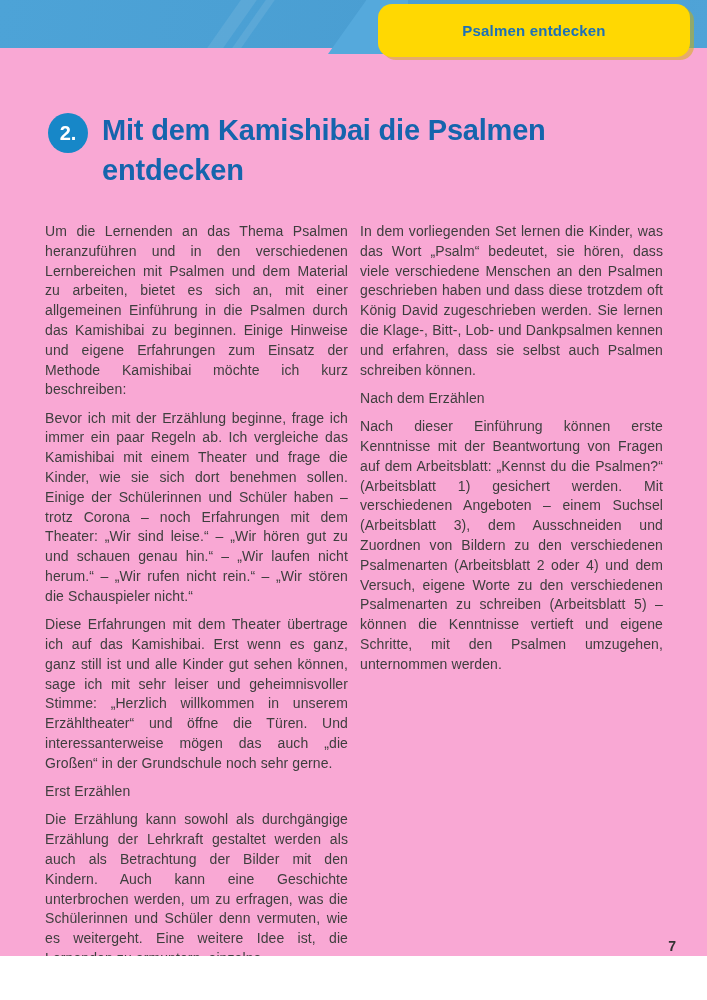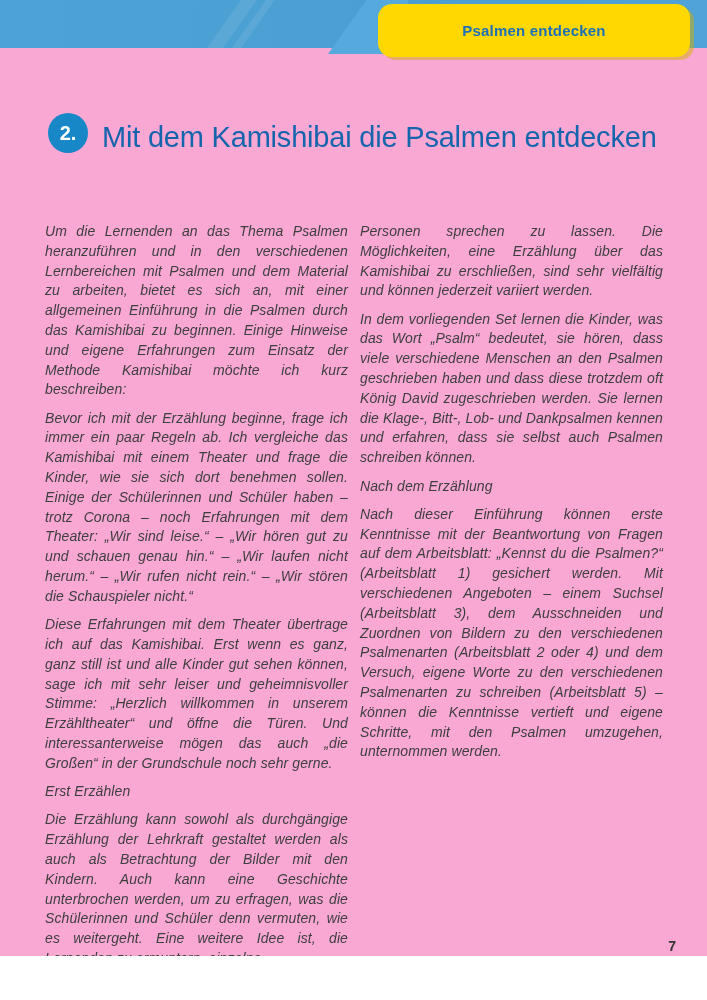--- a/index.html
+++ b/index.html
@@ -39,34 +39,34 @@
     display:flex; align-items:flex-start; gap:14px;
   }
   .number-badge {
     flex:0 0 auto; width:40px; height:40px; margin-top:3px;
     border-radius:50%; background:#1787c8;
     display:flex; align-items:center; justify-content:center;
   }
   .number-badge span { color:#ffffff; font-weight:bold; font-size:20px; }
   h1.page-title {
     margin:0; max-width:560px;
-    font-size:29px; line-height:54px; font-weight:normal;
+    font-size:29px; line-height:40px; font-weight:bold;
     color:#1565ad; letter-spacing:-0.2px;
   }
   
   .text-columns {
     position:absolute; left:45px; top:222px; width:618px;
     display:flex; gap:12px; color:#3e3e3e;
   }
   .text-col {
     flex:1 1 0; font-size:14px; line-height:19.8px;
     text-align:justify; letter-spacing:0.1px;
     hyphens:auto; -webkit-hyphens:auto;
   }
-  .text-col p { margin:0 0 8.5px 0;font-style:italic; }
+  .text-col p { margin:0 0 8.5px 0; }
   .text-col p.subhead { margin:0 0 8.5px 0; }
   
   .page-number {
     position:absolute; right:31px; top:938px;
     font-weight:bold; font-size:14px; color:#333333;
   }
 </style>
 </head>
 <body>
 
@@ -91,22 +91,21 @@
 
   <div class="text-columns">
     <div class="text-col">
       <p>Um die Lernenden an das Thema Psalmen heranzuführen und in den verschiedenen Lernbereichen mit Psalmen und dem Material zu arbeiten, bietet es sich an, mit einer allgemeinen Einführung in die Psalmen durch das Kamishibai zu beginnen. Einige Hinweise und eigene Erfahrungen zum Einsatz der Methode Kamishibai möchte ich kurz beschreiben:</p>
       <p>Bevor ich mit der Erzählung beginne, frage ich immer ein paar Regeln ab. Ich vergleiche das Kamishibai mit einem Theater und frage die Kinder, wie sie sich dort benehmen sollen. Einige der Schülerinnen und Schüler haben – trotz Corona – noch Erfahrungen mit dem Theater: „Wir sind leise.“ – „Wir hören gut zu und schauen genau hin.“ – „Wir laufen nicht herum.“ – „Wir rufen nicht rein.“ – „Wir stören die Schauspieler nicht.“</p>
       <p>Diese Erfahrungen mit dem Theater übertrage ich auf das Kamishibai. Erst wenn es ganz, ganz still ist und alle Kinder gut sehen können, sage ich mit sehr leiser und geheimnisvoller Stimme: „Herzlich willkommen in unserem Erzähltheater“ und öffne die Türen. Und interessanterweise mögen das auch „die Großen“ in der Grundschule noch sehr gerne.</p>
       <p class="subhead">Erst Erzählen</p>
       <p>Die Erzählung kann sowohl als durchgängige Erzählung der Lehrkraft gestaltet werden als auch als Betrachtung der Bilder mit den Kindern. Auch kann eine Geschichte unterbrochen werden, um zu erfragen, was die Schülerinnen und Schüler denn vermuten, wie es weitergeht. Eine weitere Idee ist, die Lernenden zu ermuntern, einzelne</p>
     </div>
     <div class="text-col">
-      <p>Personen sprechen zu lassen. Die Möglichkeiten, eine Erzählung über das Kamishibai zu erschließen, sind sehr vielfältig und können jederzeit variiert werden.</p>
       <p>In dem vorliegenden Set lernen die Kinder, was das Wort „Psalm“ bedeutet, sie hören, dass viele verschiedene Menschen an den Psalmen geschrieben haben und dass diese trotzdem oft König David zugeschrieben werden. Sie lernen die Klage-, Bitt-, Lob- und Dankpsalmen kennen und erfahren, dass sie selbst auch Psalmen schreiben können.</p>
-      <p class="subhead">Nach dem Erzählung</p>
+      <p class="subhead">Nach dem Erzählen</p>
       <p>Nach dieser Einführung können erste Kenntnisse mit der Beantwortung von Fragen auf dem Arbeitsblatt: „Kennst du die Psalmen?“ (Arbeitsblatt 1) gesichert werden. Mit verschiedenen Angeboten – einem Suchsel (Arbeitsblatt 3), dem Ausschneiden und Zuordnen von Bildern zu den verschiedenen Psalmenarten (Arbeitsblatt 2 oder 4) und dem Versuch, eigene Worte zu den verschiedenen Psalmenarten zu schreiben (Arbeitsblatt 5) – können die Kenntnisse vertieft und eigene Schritte, mit den Psalmen umzugehen, unternommen werden.</p>
     </div>
   </div>
 
   <div class="page-number">7</div>
 
 </div>
 
 </body></html>

